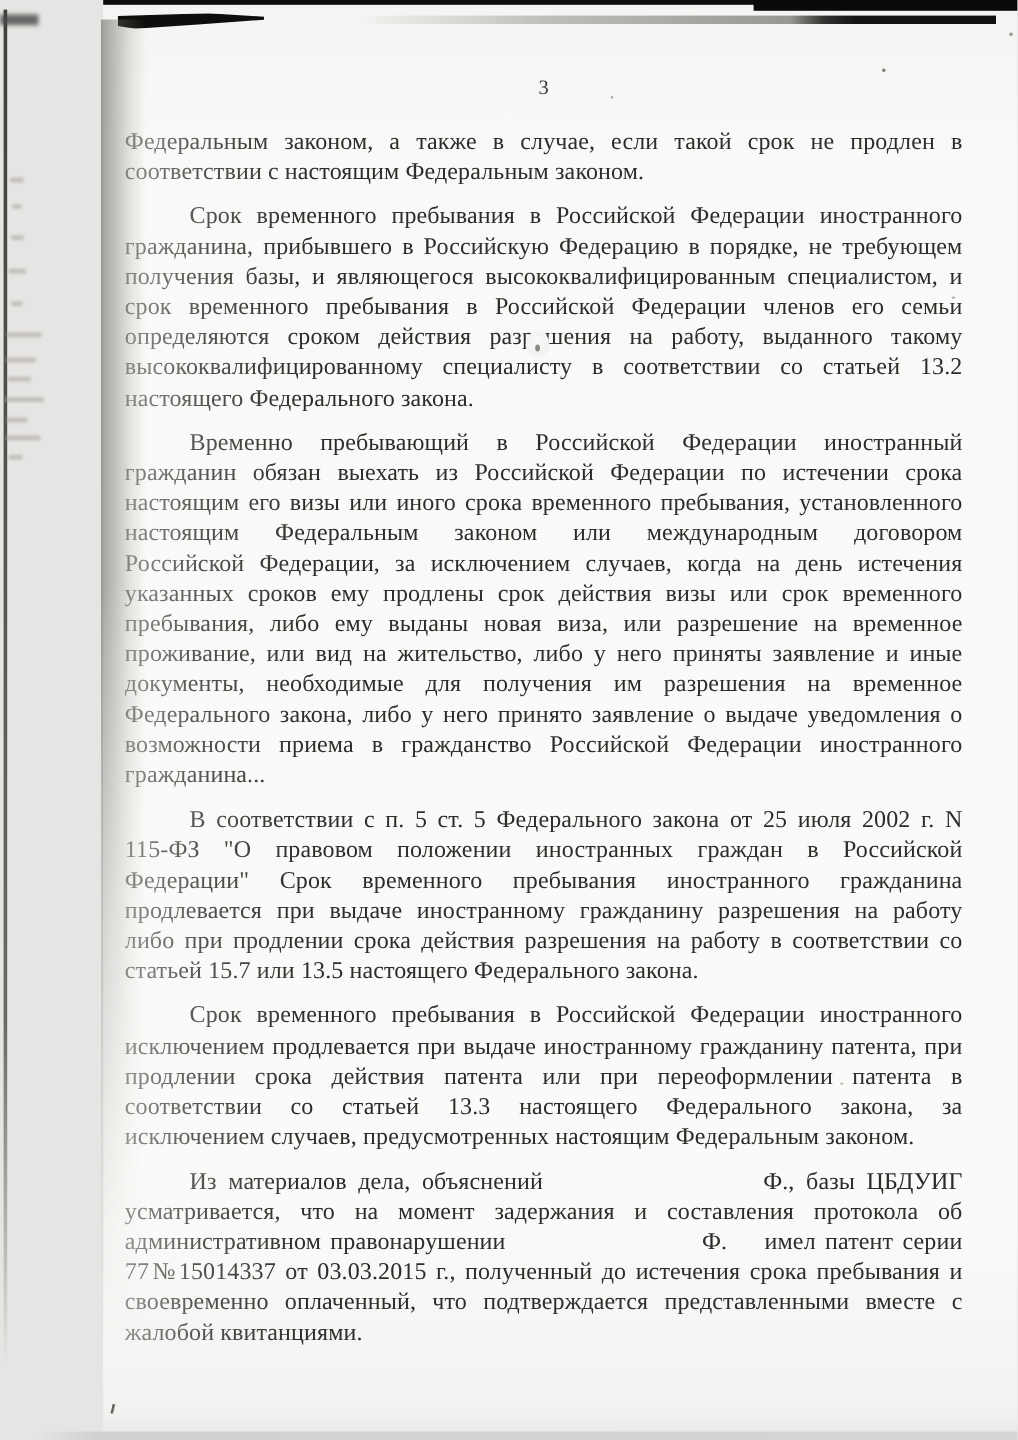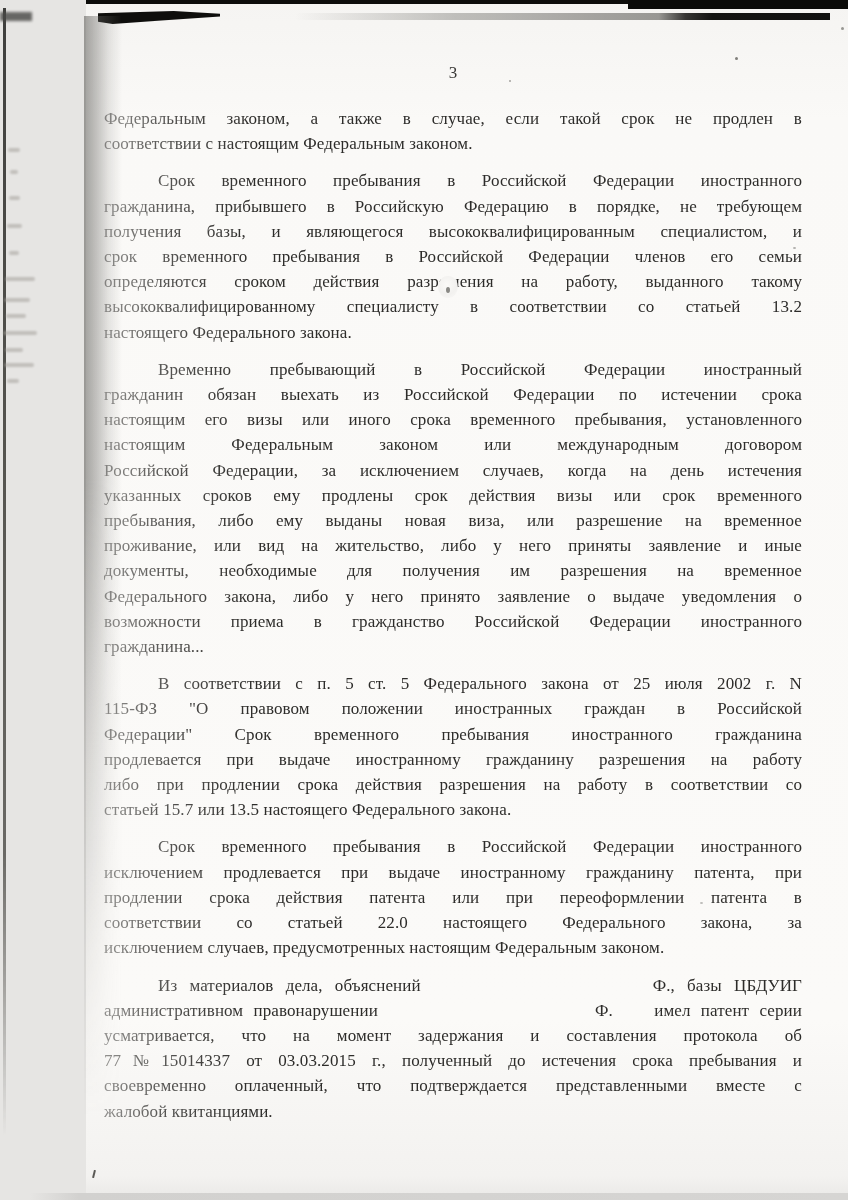--- a/index.html
+++ b/index.html
@@ -54,21 +54,21 @@
   }
 
   
   .pagenum{
     position:absolute;left:104px;top:63px;width:698px;
     text-align:center;font-size:17px;color:#3a3937;
     filter:blur(.3px);
   }
   .text-col{
     position:absolute;left:104px;top:106px;width:698px;
-    font-size:17px;line-height:25.2px;color:#2d2c2a;
+    font-size:20px;line-height:25.2px;color:#2d2c2a;
     letter-spacing:.1px;
     filter:blur(.35px);
     -webkit-mask-image:linear-gradient(to right,rgba(0,0,0,.5) 0,rgba(0,0,0,.8) 60px,#000 150px);
     mask-image:linear-gradient(to right,rgba(0,0,0,.5) 0,rgba(0,0,0,.8) 60px,#000 150px);
   }
   .para{margin:0 0 12px 0;}
   .para:last-child{margin-bottom:12px;}
   .line{text-align:justify;text-align-last:justify;white-space:pre-wrap;}
   .line.last{text-align-last:left;}
   .line.indent{text-indent:54px;}
@@ -163,27 +163,27 @@
         <div class="line">115-ФЗ "О правовом положении иностранных граждан в Российской</div>
         <div class="line">Федерации" Срок временного пребывания иностранного гражданина</div>
         <div class="line">продлевается при выдаче иностранному гражданину разрешения на работу</div>
         <div class="line">либо при продлении срока действия разрешения на работу в соответствии со</div>
         <div class="line last">статьей 15.7 или 13.5 настоящего Федерального закона.</div>
       </div>
       <div class="para">
         <div class="line indent">Срок временного пребывания в Российской Федерации иностранного</div>
         <div class="line">исключением продлевается при выдаче иностранному гражданину патента, при</div>
         <div class="line">продлении срока действия патента или при переоформлении патента в</div>
-        <div class="line">соответствии со статьей 22.0 настоящего Федерального закона, за</div>
+        <div class="line">соответствии со статьей 13.3 настоящего Федерального закона, за</div>
         <div class="line last">исключением случаев, предусмотренных настоящим Федеральным законом.</div>
       </div>
       <div class="para">
         <div class="line indent">Из материалов дела, объяснений&nbsp;&nbsp;&nbsp;&nbsp;&nbsp;&nbsp;&nbsp;&nbsp;&nbsp;&nbsp;&nbsp;&nbsp;&nbsp;&nbsp;&nbsp;&nbsp;&nbsp;&nbsp; Ф., базы ЦБДУИГ</div>
+        <div class="line">усматривается, что на момент задержания и составления протокола об</div>
         <div class="line">административном правонарушении&nbsp;&nbsp;&nbsp;&nbsp;&nbsp;&nbsp;&nbsp;&nbsp;&nbsp;&nbsp;&nbsp;&nbsp;&nbsp;&nbsp;&nbsp;&nbsp;&nbsp;&nbsp;&nbsp;&nbsp; Ф.&nbsp;&nbsp;&nbsp; имел патент серии</div>
-        <div class="line">усматривается, что на момент задержания и составления протокола об</div>
         <div class="line">77№15014337 от 03.03.2015 г., полученный до истечения срока пребывания и</div>
         <div class="line">своевременно оплаченный, что подтверждается представленными вместе с</div>
         <div class="line last">жалобой квитанциями.</div>
       </div>
     </div>
 
   <div class="smudge-blob"></div>
   <div class="speck s1"></div>
   <div class="speck s2"></div>
   <div class="speck s3"></div>

